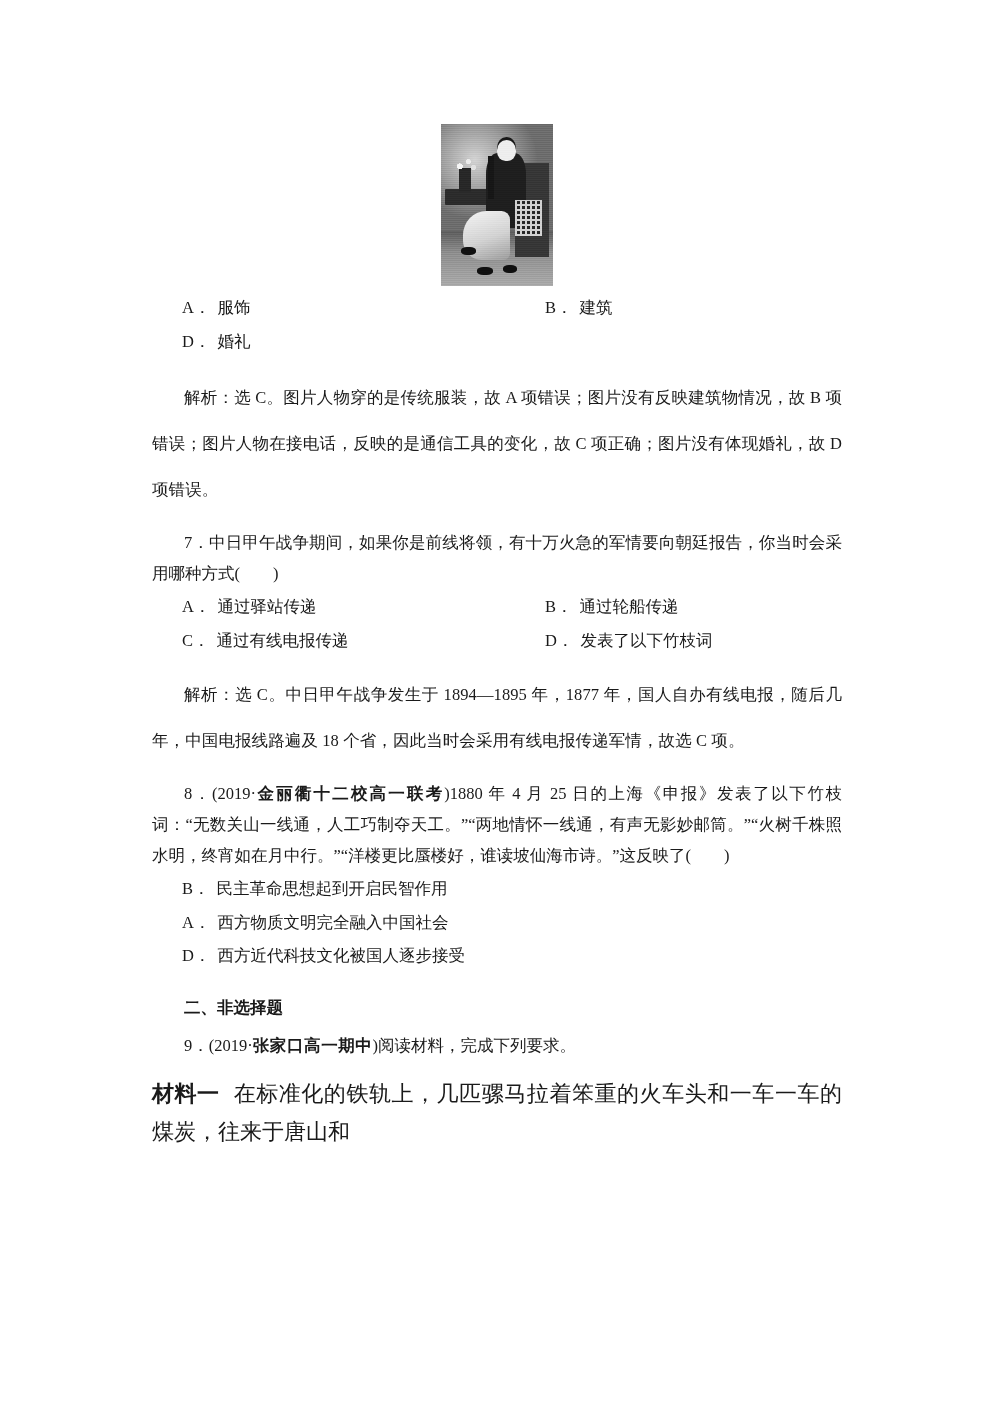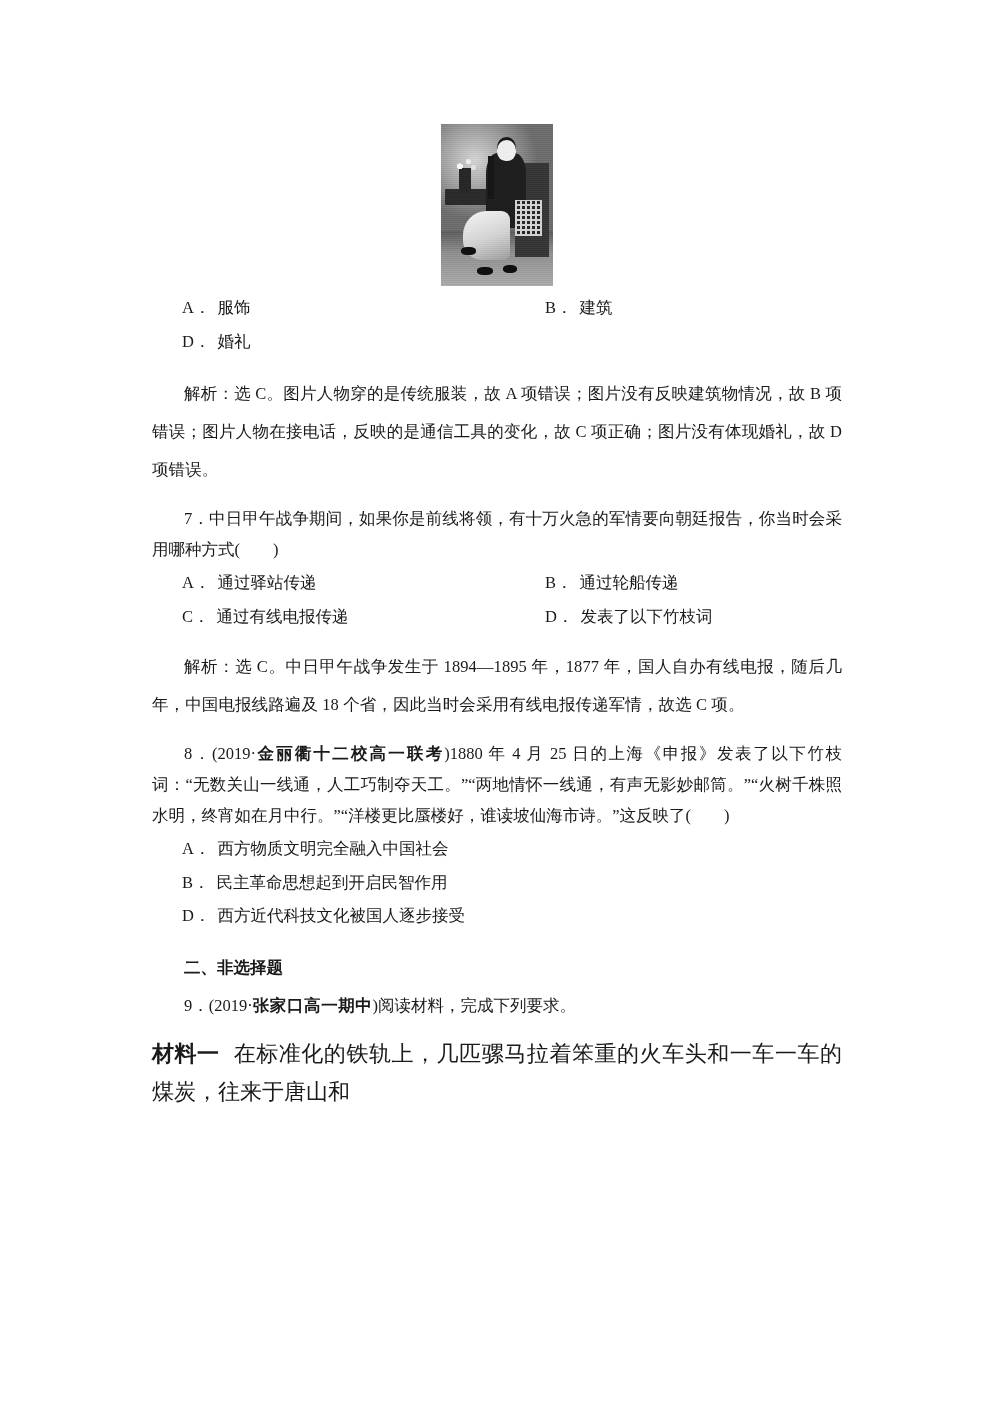--- a/index.html
+++ b/index.html
@@ -158,21 +158,21 @@
   .opt-line {
     font-size: 16.5px;
     line-height: 1;
     margin: 0 0 17px 0;
     padding-left: 30px;
     white-space: nowrap;
   }
 
   .para {
     font-size: 16.5px;
-    line-height: 38px;
+    line-height: 46px;
     margin: 0;
     text-align: justify;
     text-justify: inter-ideograph;
     letter-spacing: 0.1px;
   }
   .para.indent { text-indent: 32px; }
 
   .q-para {
     font-size: 16.5px;
     line-height: 31px;
@@ -286,24 +286,24 @@
 
     <p class="para indent">解析：选 C。中日甲午战争发生于 1894—1895 年，1877 年，国人自办有线电报，随后几年，中国电报线路遍及 18 个省，因此当时会采用有线电报传递军情，故选 C 项。</p>
 
     <div class="spacer-14"></div>
 
     <p class="q-para"><span>8．</span><span>(2019·</span><b class="src">金丽衢十二校高一联考</b><span>)</span><span>1880 年 4 月 25 日的上海《申报》发表了以下竹枝词：“无数关山一线通，人工巧制夺天工。”“两地情怀一线通，有声无影妙邮筒。”“火树千株照水明，终宵如在月中行。”“洋楼更比蜃楼好，谁读坡仙海市诗。”这反映了(　　)</span></p>
 
     <div class="spacer-10"></div>
 
     <div class="opt-line">
+      <span class="opt-label">B．</span><span>民主革命思想起到开启民智作用</span>
+    </div>
+    <div class="opt-line">
       <span class="opt-label">A．</span><span>西方物质文明完全融入中国社会</span>
-    </div>
-    <div class="opt-line">
-      <span class="opt-label">B．</span><span>民主革命思想起到开启民智作用</span>
     </div>
     <div class="opt-line">
       <span class="opt-label">D．</span><span>西方近代科技文化被国人逐步接受</span>
     </div>
 
     <div class="spacer-4"></div>
 
 
     <div class="spacer-14"></div>
 

